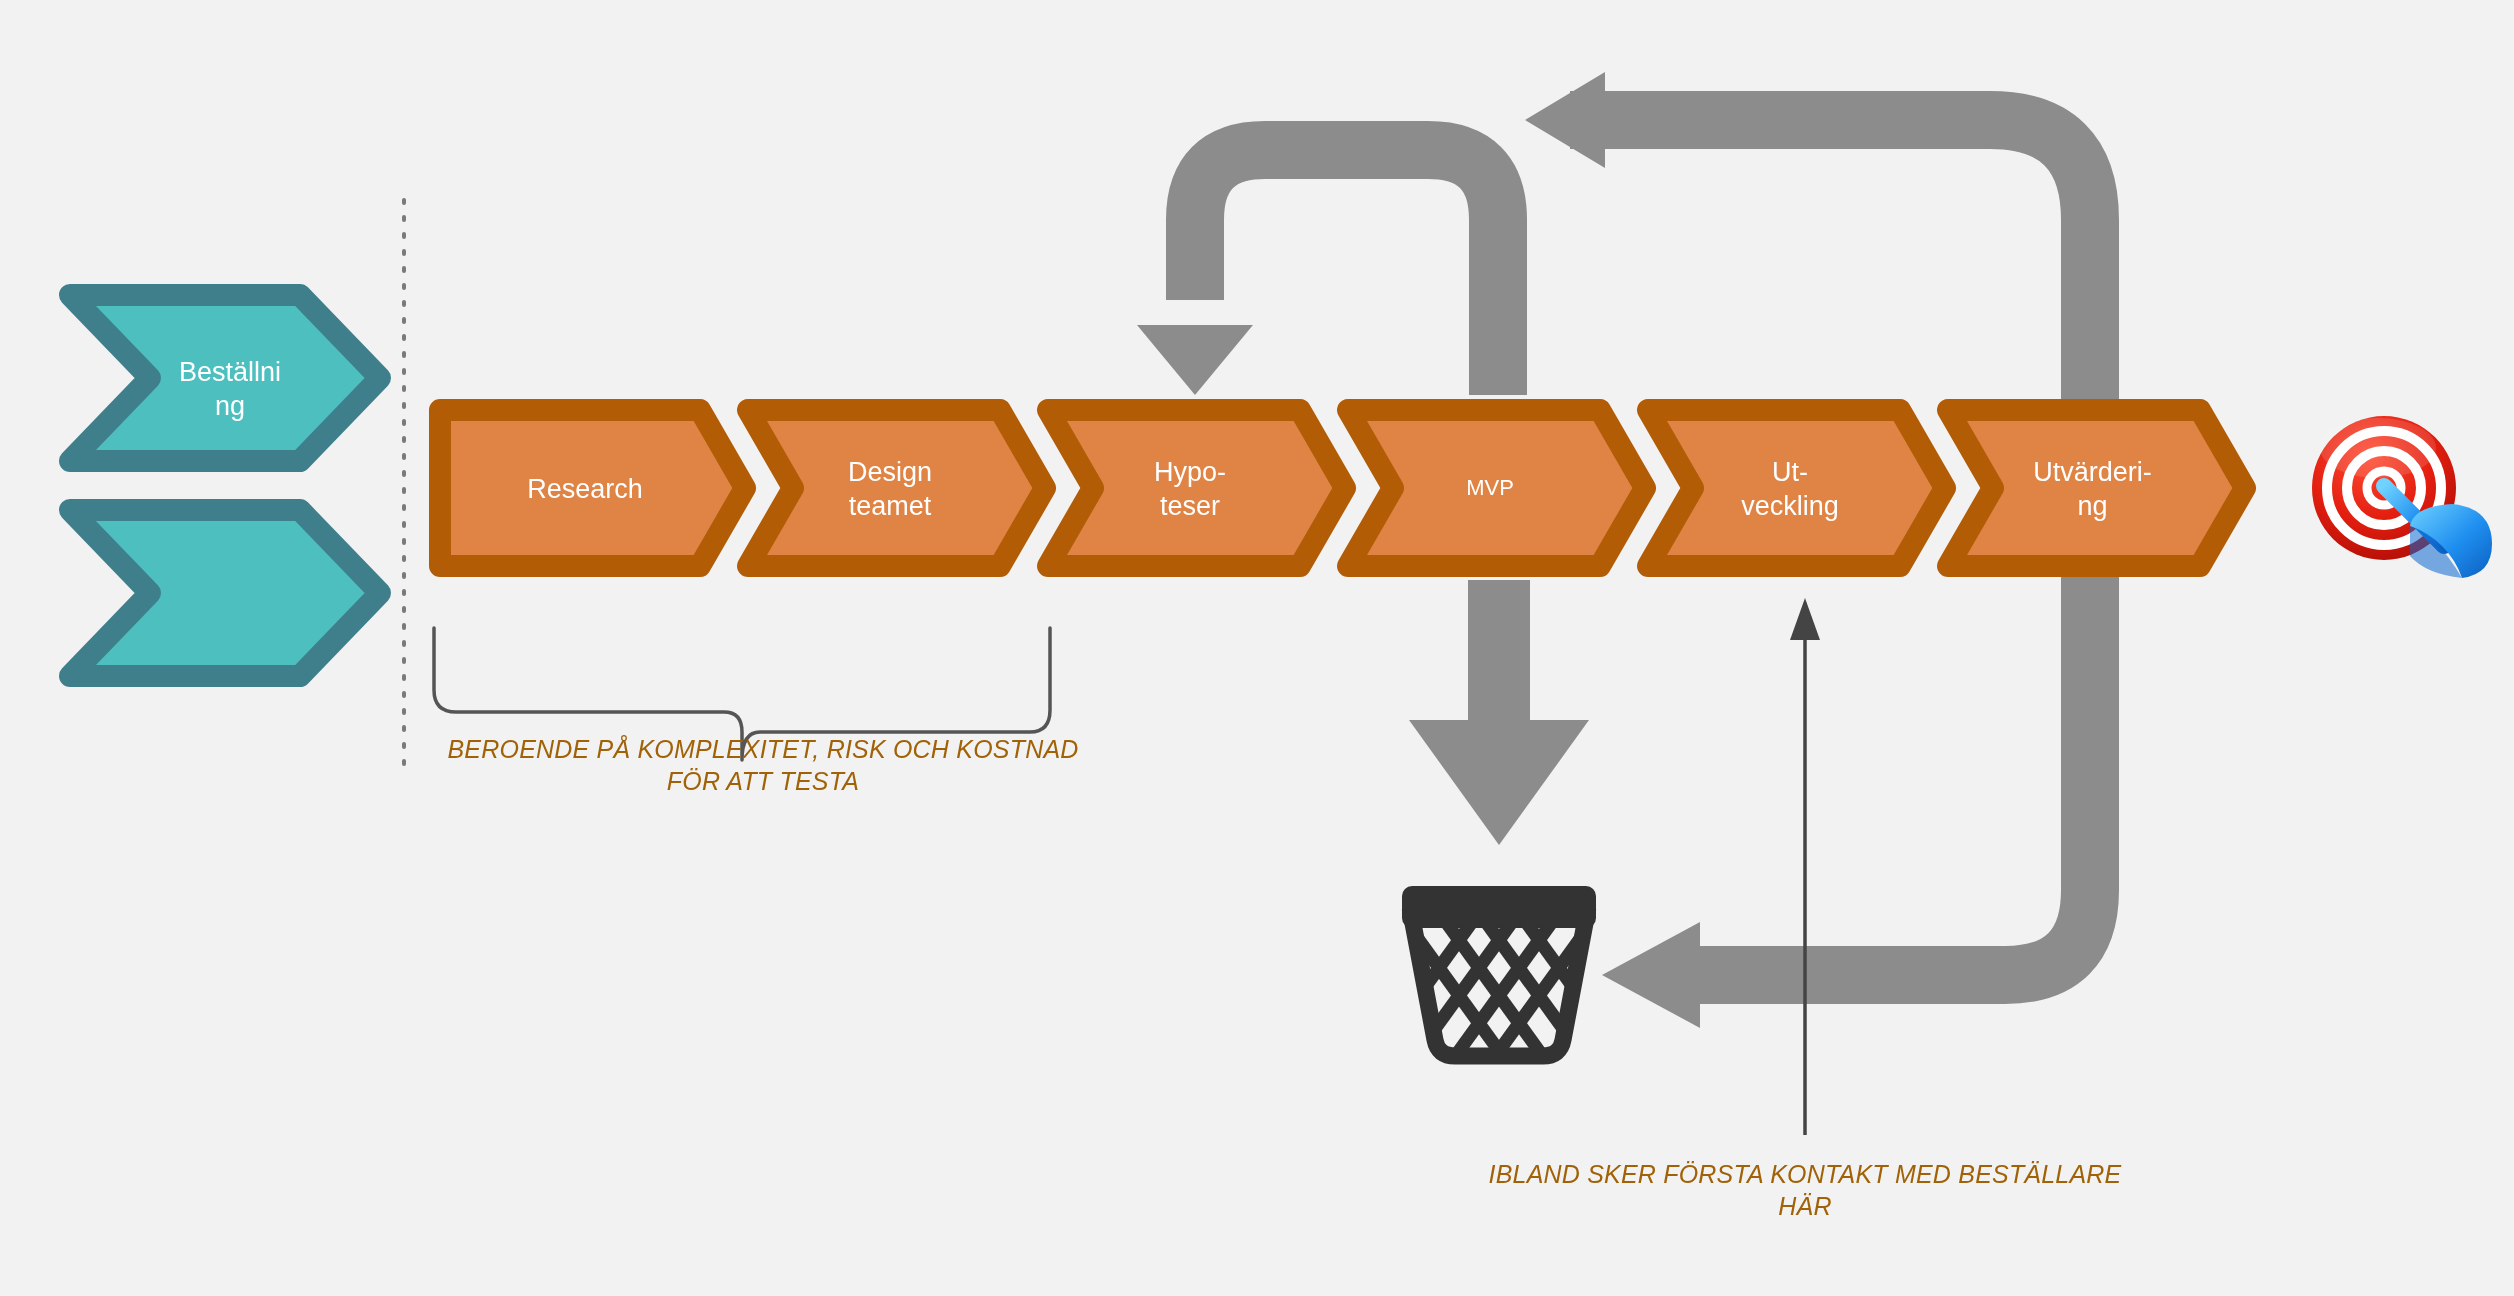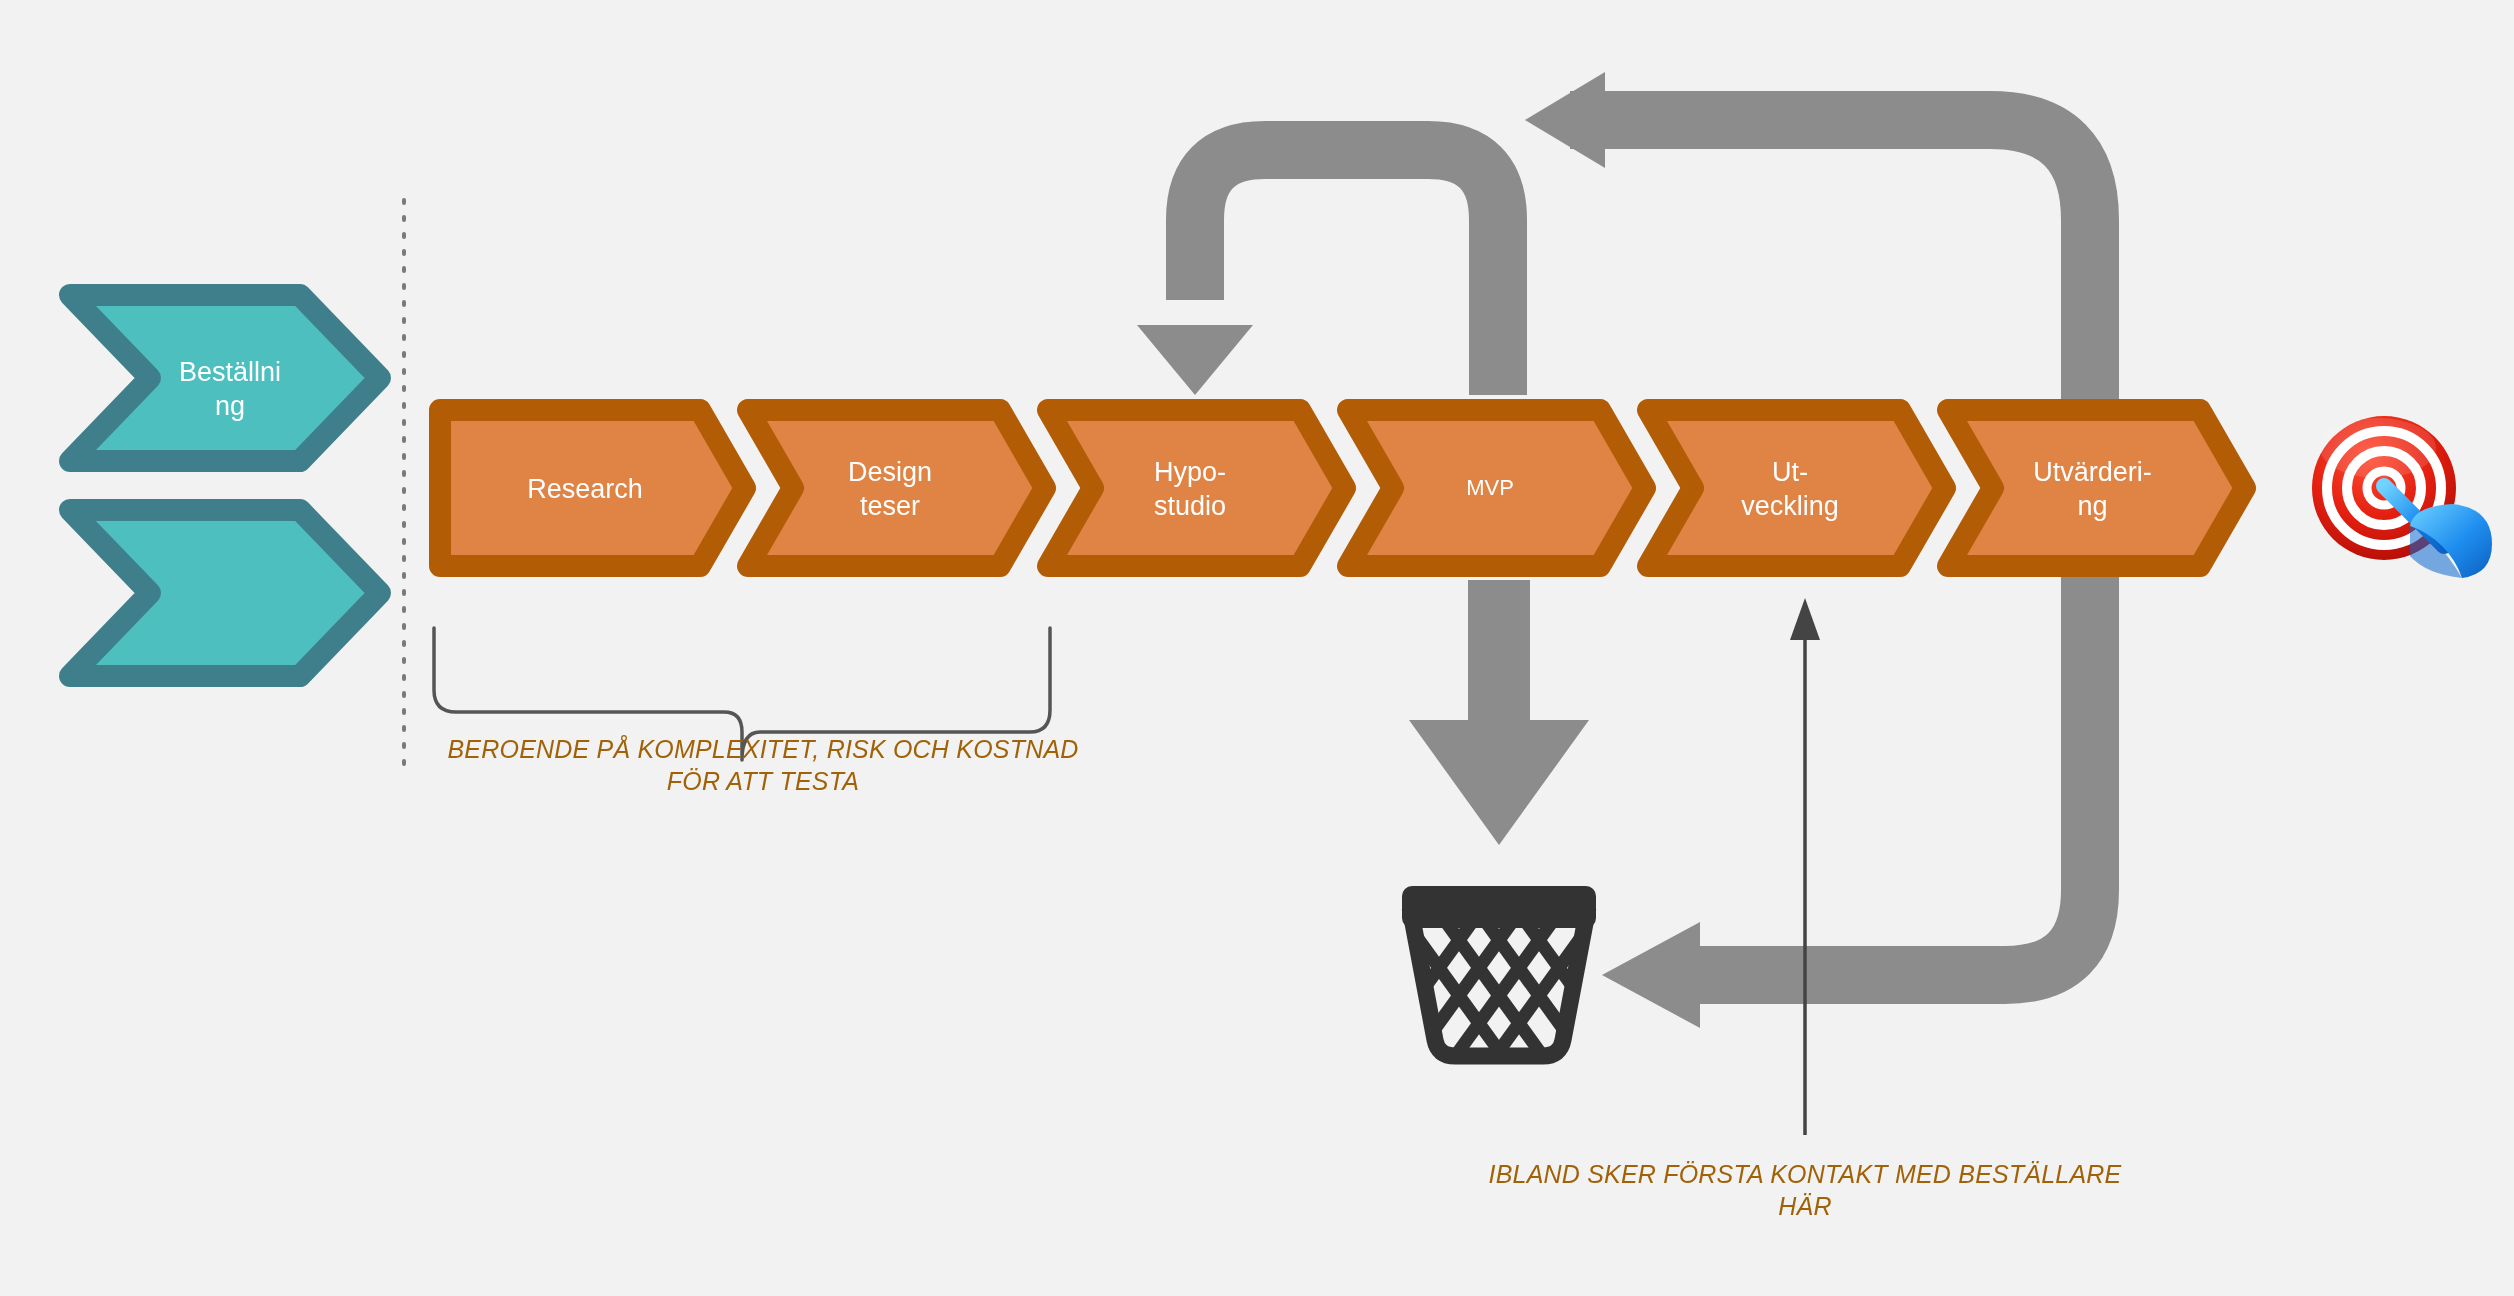--- a/index.html
+++ b/index.html
@@ -185,23 +185,23 @@
     </g>
   </svg>
 
   <div class="layer" id="text-layer">
 
     <div class="chev-label" style="left:130px; top:355px; width:200px;">Beställni
 ng</div>
 
     <div class="chev-label" style="left:470px; top:472px; width:230px;">Research</div>
     <div class="chev-label" style="left:780px; top:455px; width:220px;">Design
+teamet</div>
+    <div class="chev-label" style="left:1080px; top:455px; width:220px;">Hypo-
 teser</div>
-    <div class="chev-label" style="left:1080px; top:455px; width:220px;">Hypo-
-studio</div>
     <div class="chev-label big" style="left:1380px; top:468px; width:220px;">MVP</div>
     <div class="chev-label" style="left:1680px; top:455px; width:220px;">Ut-
 veckling</div>
     <div class="chev-label" style="left:1975px; top:455px; width:235px;">Utvärderi-
 ng</div>
 
     <div class="note" style="left:418px; top:733px; width:690px;">BEROENDE PÅ KOMPLEXITET, RISK OCH KOSTNAD FÖR ATT TESTA</div>
     <div class="note" style="left:1480px; top:1158px; width:650px;text-align:center;">IBLAND SKER FÖRSTA KONTAKT MED BESTÄLLARE HÄR</div>
   </div>
 

